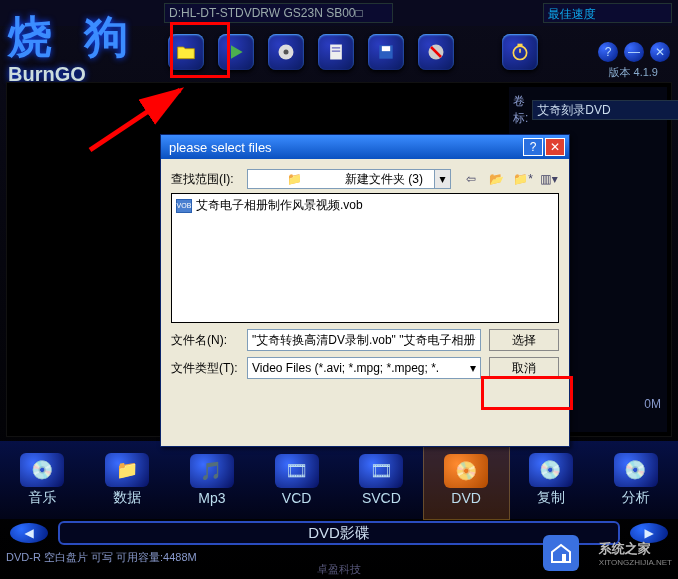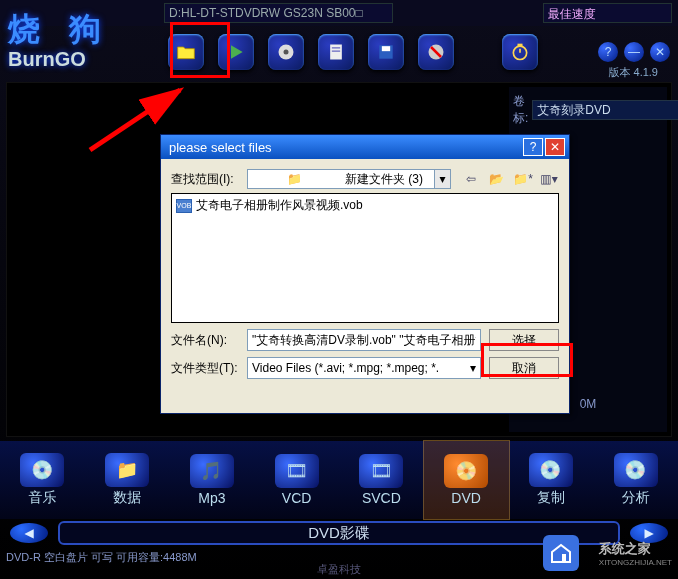--- a/index.html
+++ b/index.html
@@ -1,37 +1,37 @@
 <!DOCTYPE html>
 <html><head>
 <meta charset="utf-8">
 <style>
 *{box-sizing:border-box;margin:0;padding:0}
 body{width:678px;height:579px;background:#000;font-family:"Microsoft YaHei",SimSun,Arial,sans-serif;font-size:12px;color:#fff;overflow:hidden;position:relative}
 .app{width:678px;height:579px;background:linear-gradient(to bottom,#0b0b1a 0%,#000 100%);position:relative;overflow:hidden}
 .topbar{height:26px;display:flex;align-items:center;padding:2px 6px;background:#0a0a1f}
 .drive-sel{margin-left:158px;height:20px;width:230px;background:#0b0b30;border:1px solid #233;color:#9aa;font-size:12px;padding:2px 4px}
-.speed-sel{margin-left:150px;height:20px;width:130px;background:#0b0b30;border:1px solid #233;color:#f0abfc;font-size:12px;padding:2px 4px;}
+.speed-sel{margin-left:150px;height:20px;width:130px;background:#0b0b30;border:1px solid #233;color:#0ea5e9;font-size:12px;padding:2px 4px;}
 .logo{position:absolute;left:8px;top:8px;color:#3b8cff;text-shadow:0 0 6px #14f}
-.logo .cn{font-size:32px;font-weight:bold;letter-spacing:10px}
+.logo .cn{font-size:44px;font-weight:bold;letter-spacing:10px}
 .logo .en{font-size:20px;font-weight:bold;color:#cdd;display:block;margin-top:-4px}
 .toolbar{position:absolute;top:28px;left:168px;right:8px;height:48px;display:flex;align-items:center;gap:14px}
 .tbtn{width:36px;height:36px;border-radius:8px;background:radial-gradient(circle at 30% 30%,#2a3cc0,#0a1a60);box-shadow:0 2px 4px #000,inset 0 1px 2px #5af;display:flex;align-items:center;justify-content:center;font-size:18px}
 .tbtn svg{width:20px;height:20px}
 .open-hilite{position:absolute;top:22px;left:170px;width:60px;height:56px;border:3px solid #ff0000;z-index:2;pointer-events:none}
 .version{position:absolute;top:65px;right:20px;color:#8ac;font-size:11px}
 .win-btns{display:flex;gap:6px;margin-left:auto}
 .circle{width:20px;height:20px;border-radius:50%;background:radial-gradient(circle at 30% 30%,#3a6cff,#001a80);display:flex;align-items:center;justify-content:center;font-size:12px;color:#bdf}
 .workarea{position:absolute;top:82px;left:6px;right:6px;bottom:142px;background:#000;border:1px solid #111}
 .side{position:absolute;top:4px;right:4px;width:158px;bottom:4px;background:rgba(12,20,60,.3)}
 .side-row{display:flex;align-items:center;margin:6px 4px;font-size:12px;color:#89c}
 .side-row input{flex:1;height:20px;background:#0b1a44;border:1px solid #234;color:#cde;padding:0 4px;font-size:12px;margin-left:4px}
 .side-txt{font-size:12px;color:#89c;line-height:1.6;padding:4px 6px}
 .side-btn{display:inline-block;background:#0e1f5a;border:1px solid #234;color:#bde;padding:2px 12px;margin:4px 6px;font-size:12px}
-.dialog{position:absolute;left:160px;top:134px;width:410px;height:280px;background:#ece9d8;border:1px solid #0a246a;box-shadow:2px 2px 4px rgba(0,0,0,.5);z-index:10}
+.dialog{position:absolute;left:160px;top:134px;width:410px;height:313px;background:#ece9d8;border:1px solid #0a246a;box-shadow:2px 2px 4px rgba(0,0,0,.5);z-index:10}
 .dlg-title{height:24px;background:linear-gradient(to bottom,#3b8cff 0%,#0a50c0 100%);color:#fff;display:flex;align-items:center;padding:0 4px}
 .dlg-title span{flex:1;font-size:13px;padding-left:4px}
 .dlg-x{width:20px;height:18px;background:#e04030;border:1px solid #fff;color:#fff;display:flex;align-items:center;justify-content:center;font-size:12px;margin-left:2px}
 .dlg-help{width:20px;height:18px;background:#2a70e0;border:1px solid #fff;color:#fff;display:flex;align-items:center;justify-content:center;font-size:12px}
 .dlg-body{padding:6px 10px;color:#000}
 .dlg-row{display:flex;align-items:center;margin:4px 0;font-size:12px}
 .dlg-row label{width:76px}
 .dlg-row .combo{flex:1;height:20px;border:1px solid #7f9db9;background:#fff;display:flex;align-items:center}
 .dlg-row .combo span{flex:1;padding:0 4px}
 .dlg-row .combo .arr{width:16px;height:18px;background:#e8e8e8;border-left:1px solid #7f9db9;display:flex;align-items:center;justify-content:center}
@@ -142,21 +142,21 @@
           <div>格式的视</div>
           <div>勾选此选</div>
       </div>
       <div style="height:40px"></div>
       <div class="side-txt">式</div>
       <span class="side-btn">PAL</span>
       <div style="height:28px"></div>
       <span class="side-btn">16:9</span>
       <div style="height:14px"></div>
       <div class="side-txt">据量:</div>
-      <div class="side-txt" style="text-align:center">0M</div>
+      <div class="side-txt" style="text-align:right">0M</div>
     </div>
   </div>
 
   <svg class="arrow arrow1" viewBox="0 0 120 80">
       <defs>
         <marker id="ah1" markerWidth="10" markerHeight="10" refX="8" refY="3" orient="auto">
           <path d="M0,0 L0,6 L9,3 z" fill="#ff0000"></path>
         </marker>
       </defs>
       <line x1="10" y1="70" x2="100" y2="10" stroke="#ff0000" stroke-width="5" marker-end="url(#ah1)"></line>

